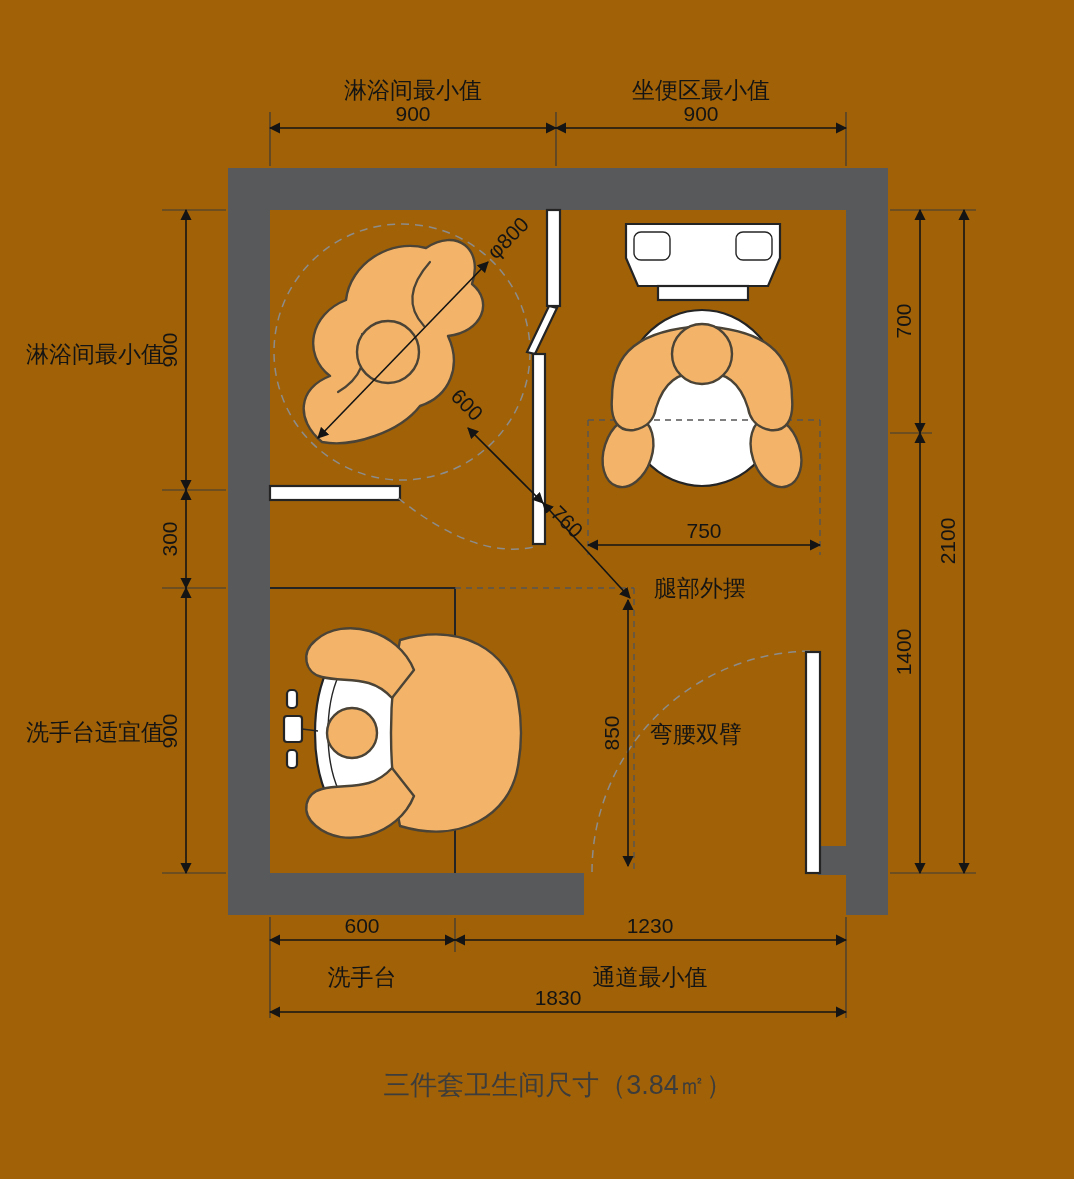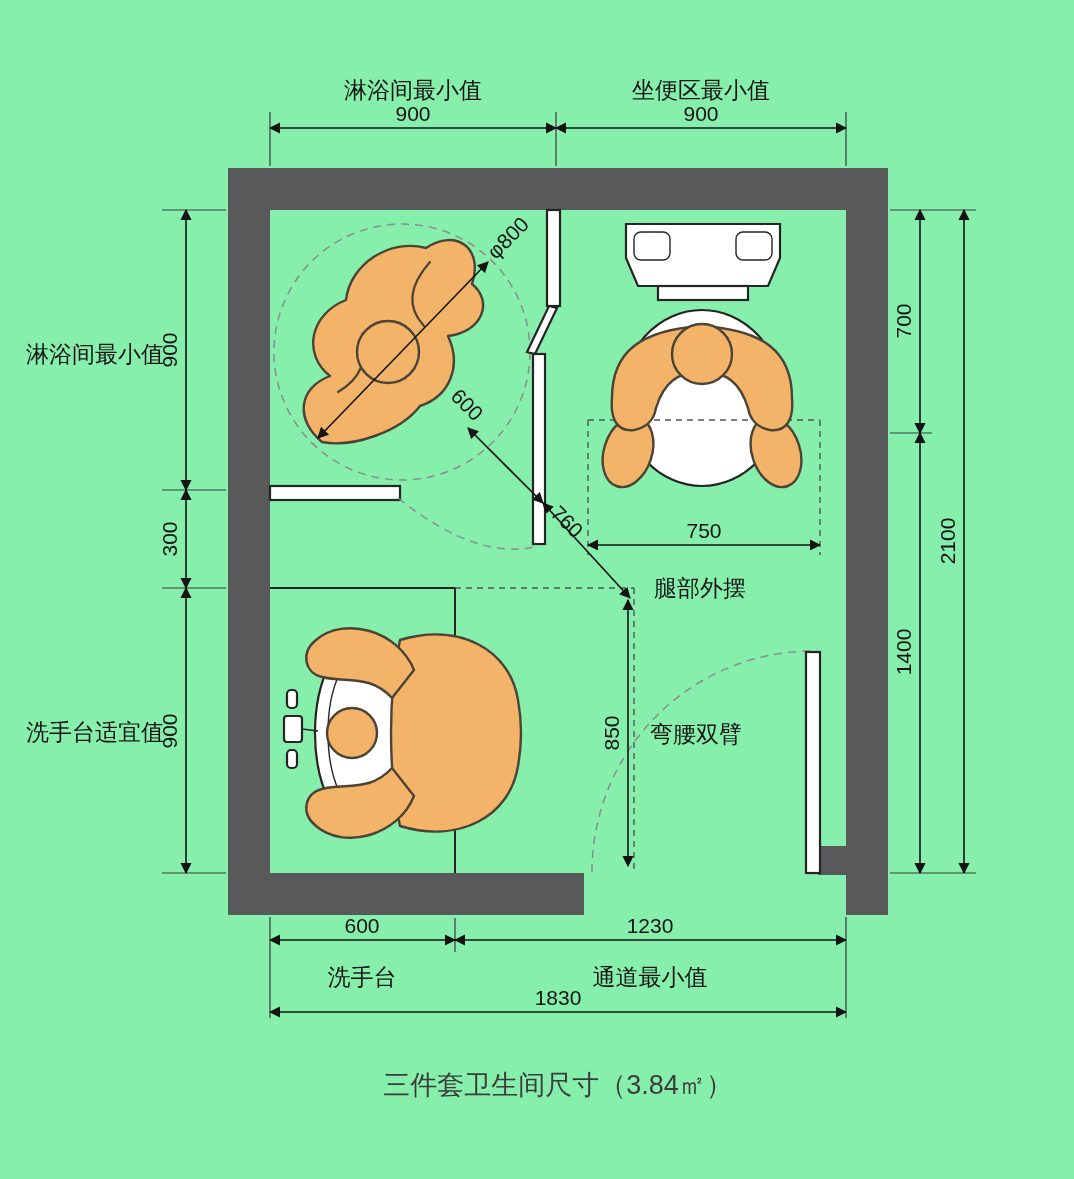--- a/index.html
+++ b/index.html
@@ -1,16 +1,16 @@
 <!DOCTYPE html>
 <html><head>
 <meta charset="utf-8">
 <style>
   html,body{margin:0;padding:0;background:#ffffff;}
-  .canvas{position:relative;width:1074px;height:1179px;background:#86efac;overflow:hidden;
+  .canvas{position:relative;width:1074px;height:1179px;background:#a16207;overflow:hidden;
           font-family:"Liberation Sans",sans-serif;}
   svg{display:block;}
   .wall{fill:#58595b;stroke:none;}
   .fix{fill:#ffffff;stroke:#242424;stroke-width:2.2;}
   .fix-thin{fill:none;stroke:#242424;stroke-width:1.4;}
   .fig{fill:#f3b469;stroke:#4a4336;stroke-width:2.4;stroke-linejoin:round;}
   .fig-line{fill:none;stroke:#4a4336;stroke-width:2.2;stroke-linecap:round;}
   .dash{stroke:#8c8c8c;stroke-width:1.5;stroke-dasharray:8 6;fill:none;}
   .dash2{stroke:#555;stroke-width:1.4;stroke-dasharray:6 5;fill:none;}
   .dim{stroke:#141414;stroke-width:1.6;fill:none;

